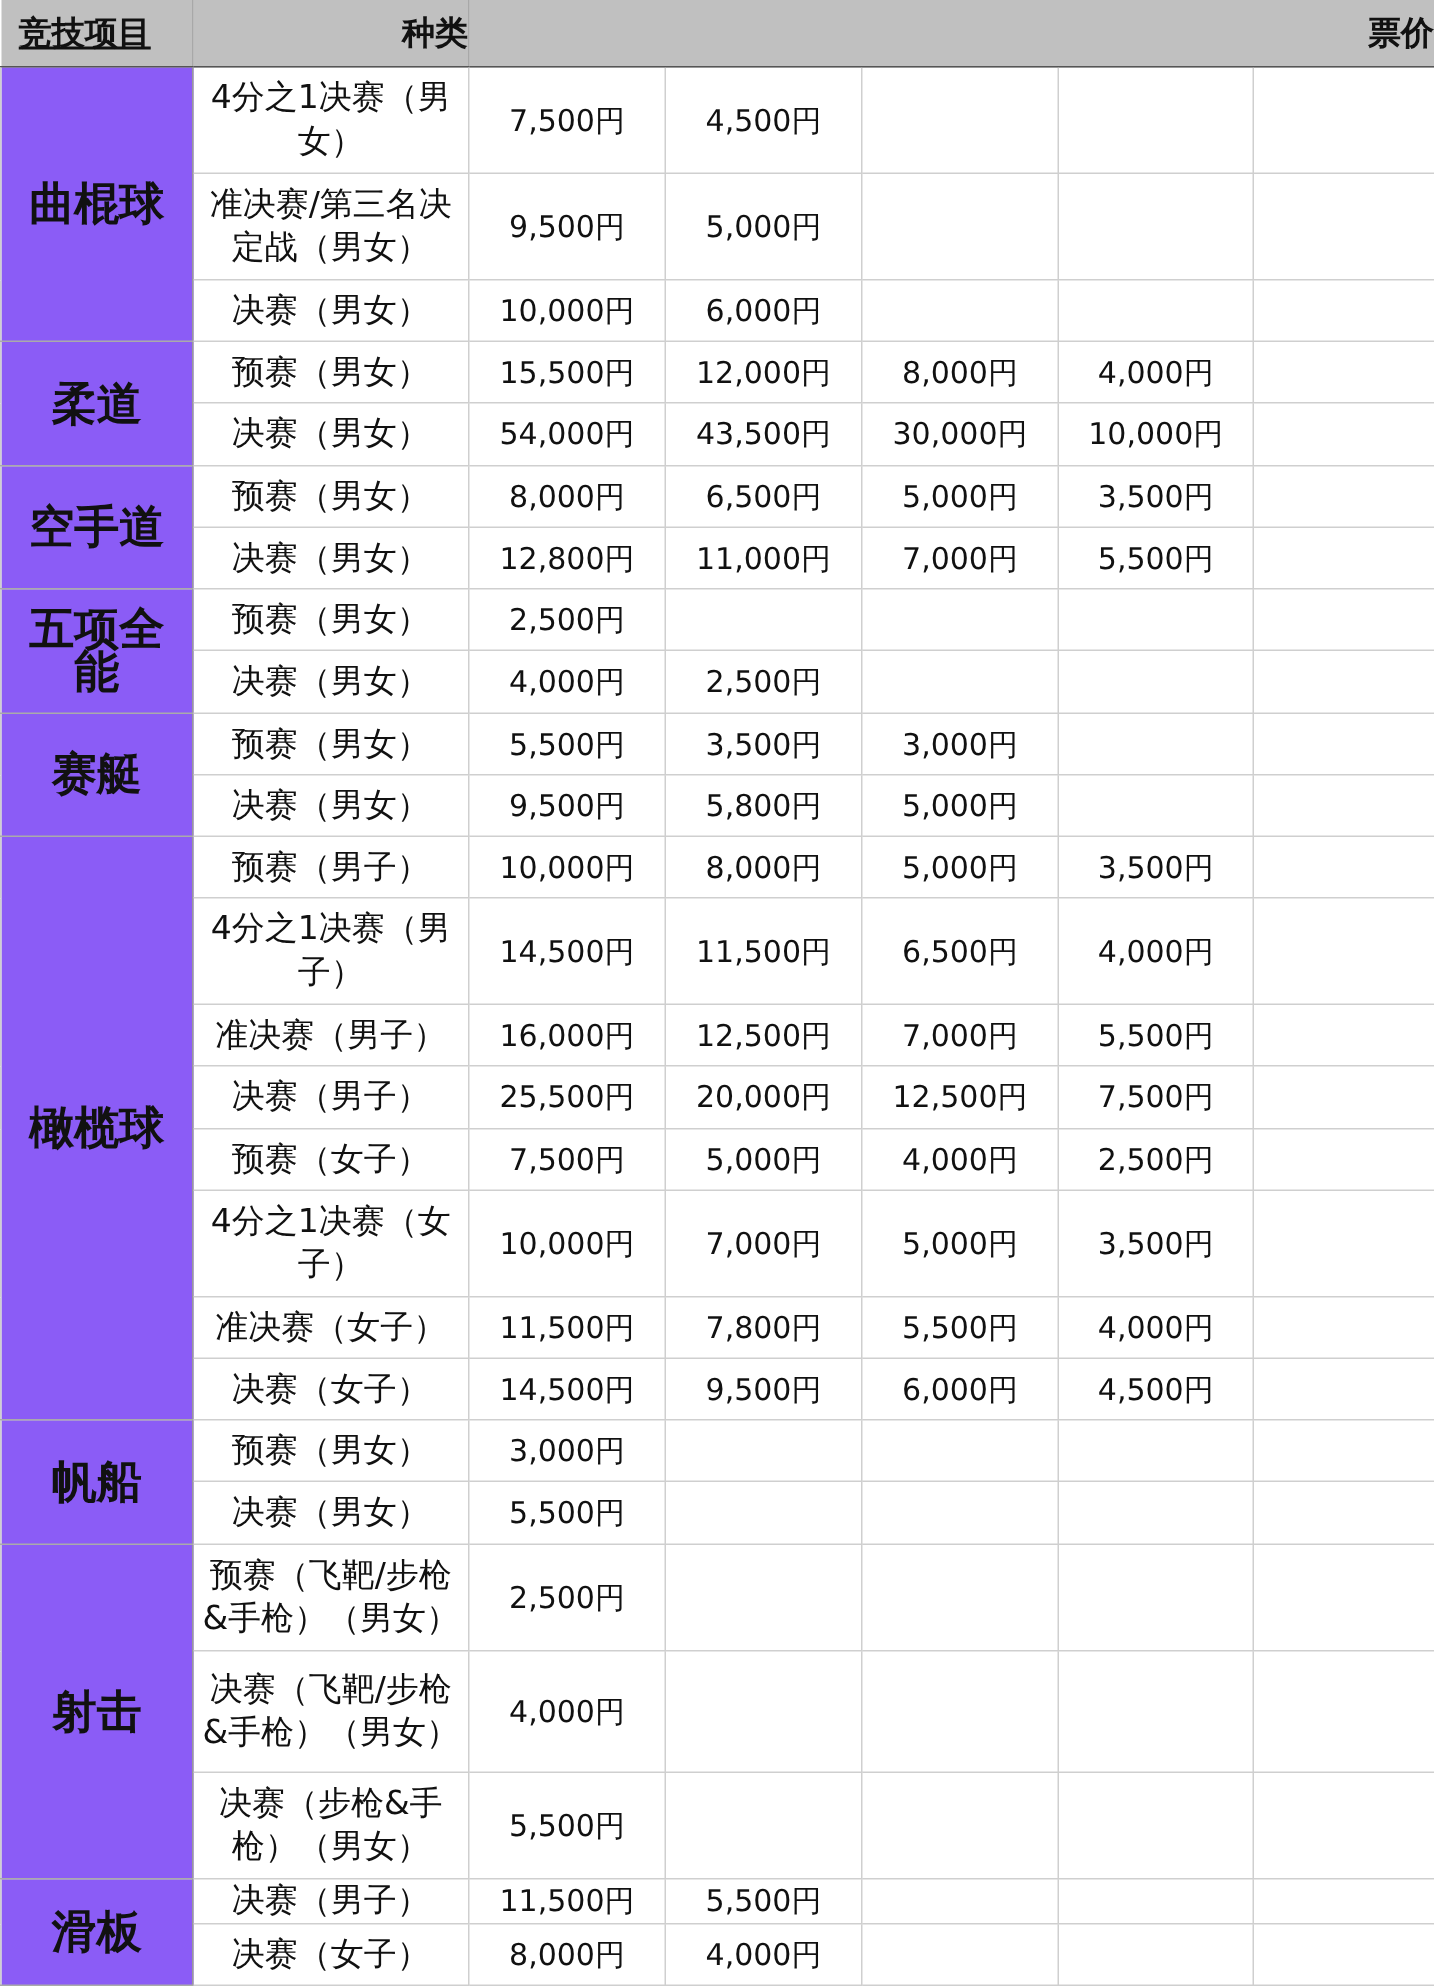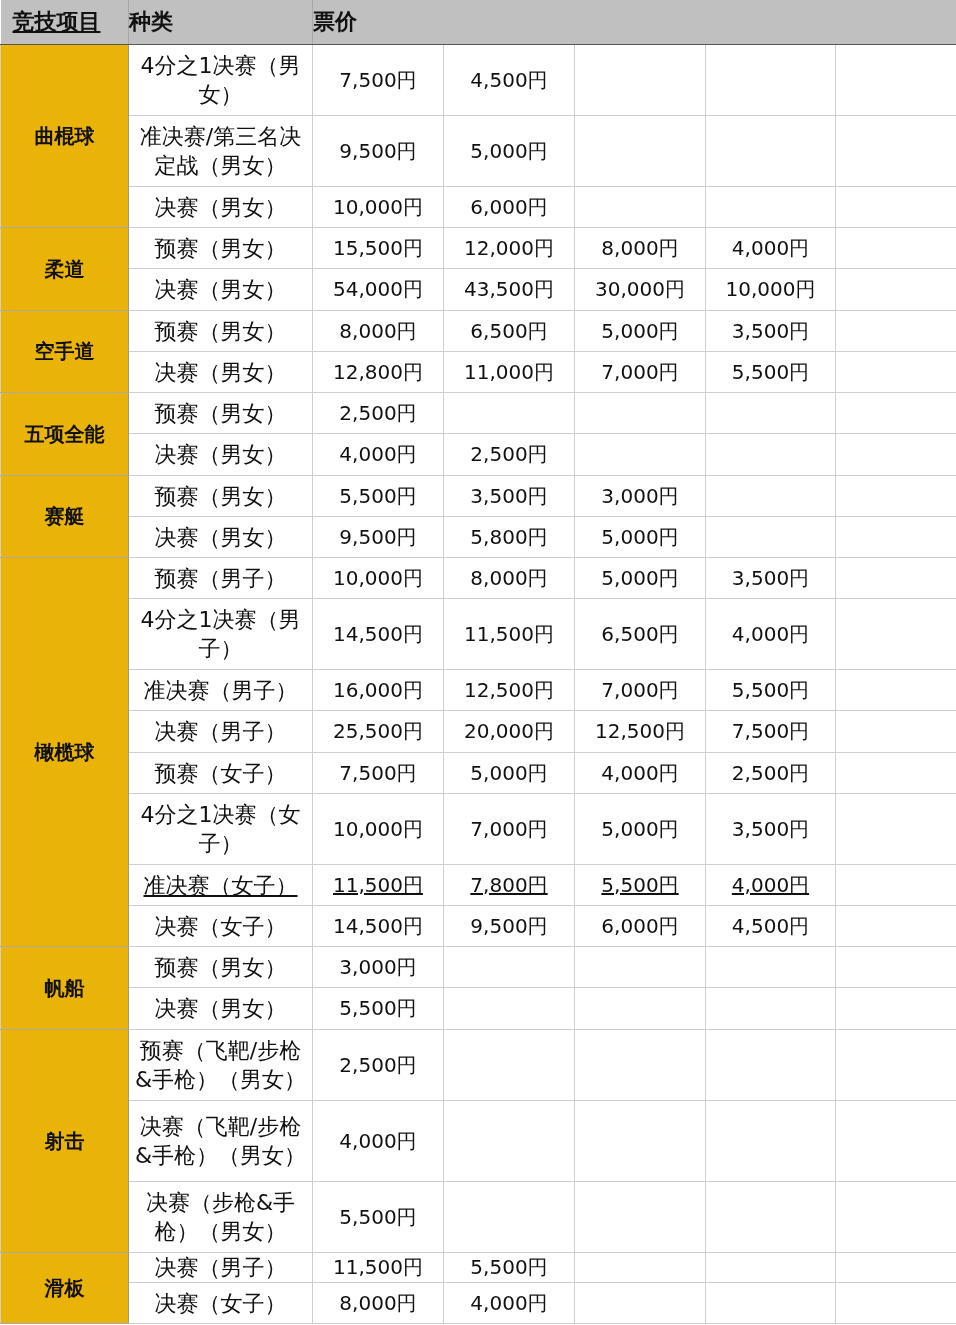--- a/index.html
+++ b/index.html
@@ -1,22 +1,22 @@
 <!DOCTYPE html>
 <html><head>
 <meta charset="utf-8">
 <style>
   html,body{margin:0;padding:0;background:#fff;}
   body{width:956px;height:1325px;overflow:hidden;font-family:"DejaVu Sans","Liberation Sans",sans-serif;color:#111;}
   table{border-collapse:collapse;table-layout:fixed;width:956px;}
   col.c1{width:128px;} col.c2{width:184px;} col.p{width:131px;} col.p4{width:130px;} col.last{width:121px;}
-  th{background:#c0c0c0;height:44px;font-size:22px;font-weight:bold;text-align:left;border-right:1px solid #a8a8a8;border-bottom:1.5px solid #555;padding:0;}
+  th{background:#c0c0c0;height:44px;font-size:22px;font-weight:bold;text-align:right;border-right:1px solid #a8a8a8;border-bottom:1.5px solid #555;padding:0;}
   th.first{text-align:left;padding-left:12px;text-decoration:underline;}
   td{border:1px solid #cfcfcf;text-align:center;vertical-align:middle;font-size:20px;padding:0 4px;line-height:29px;}
-  td.sport{background:#eab308;font-weight:bold;font-size:20px;border-bottom:1.5px solid #aaa;border-right:1px solid #999;}
+  td.sport{background:#8b5cf6;font-weight:bold;font-size:30px;border-bottom:1.5px solid #aaa;border-right:1px solid #999;}
   td.kind{font-size:22px;}
 </style>
 </head>
 <body>
 
 <table>
   <colgroup>
       <col class="c1">
       <col class="c2">
       <col class="p">
@@ -168,21 +168,21 @@
         <td></td>
       </tr>
       <tr style="height: 71px;">
         <td class="kind">4分之1决赛（女子）</td>
         <td>10,000円</td>
         <td>7,000円</td>
         <td>5,000円</td>
         <td>3,500円</td>
         <td></td>
       </tr>
-      <tr style="height: 41px; text-decoration: underline;">
+      <tr style="height: 41px;">
         <td class="kind">准决赛（女子）</td>
         <td>11,500円</td>
         <td>7,800円</td>
         <td>5,500円</td>
         <td>4,000円</td>
         <td></td>
       </tr>
       <tr style="height: 41px;">
         <td class="kind">决赛（女子）</td>
         <td>14,500円</td>

